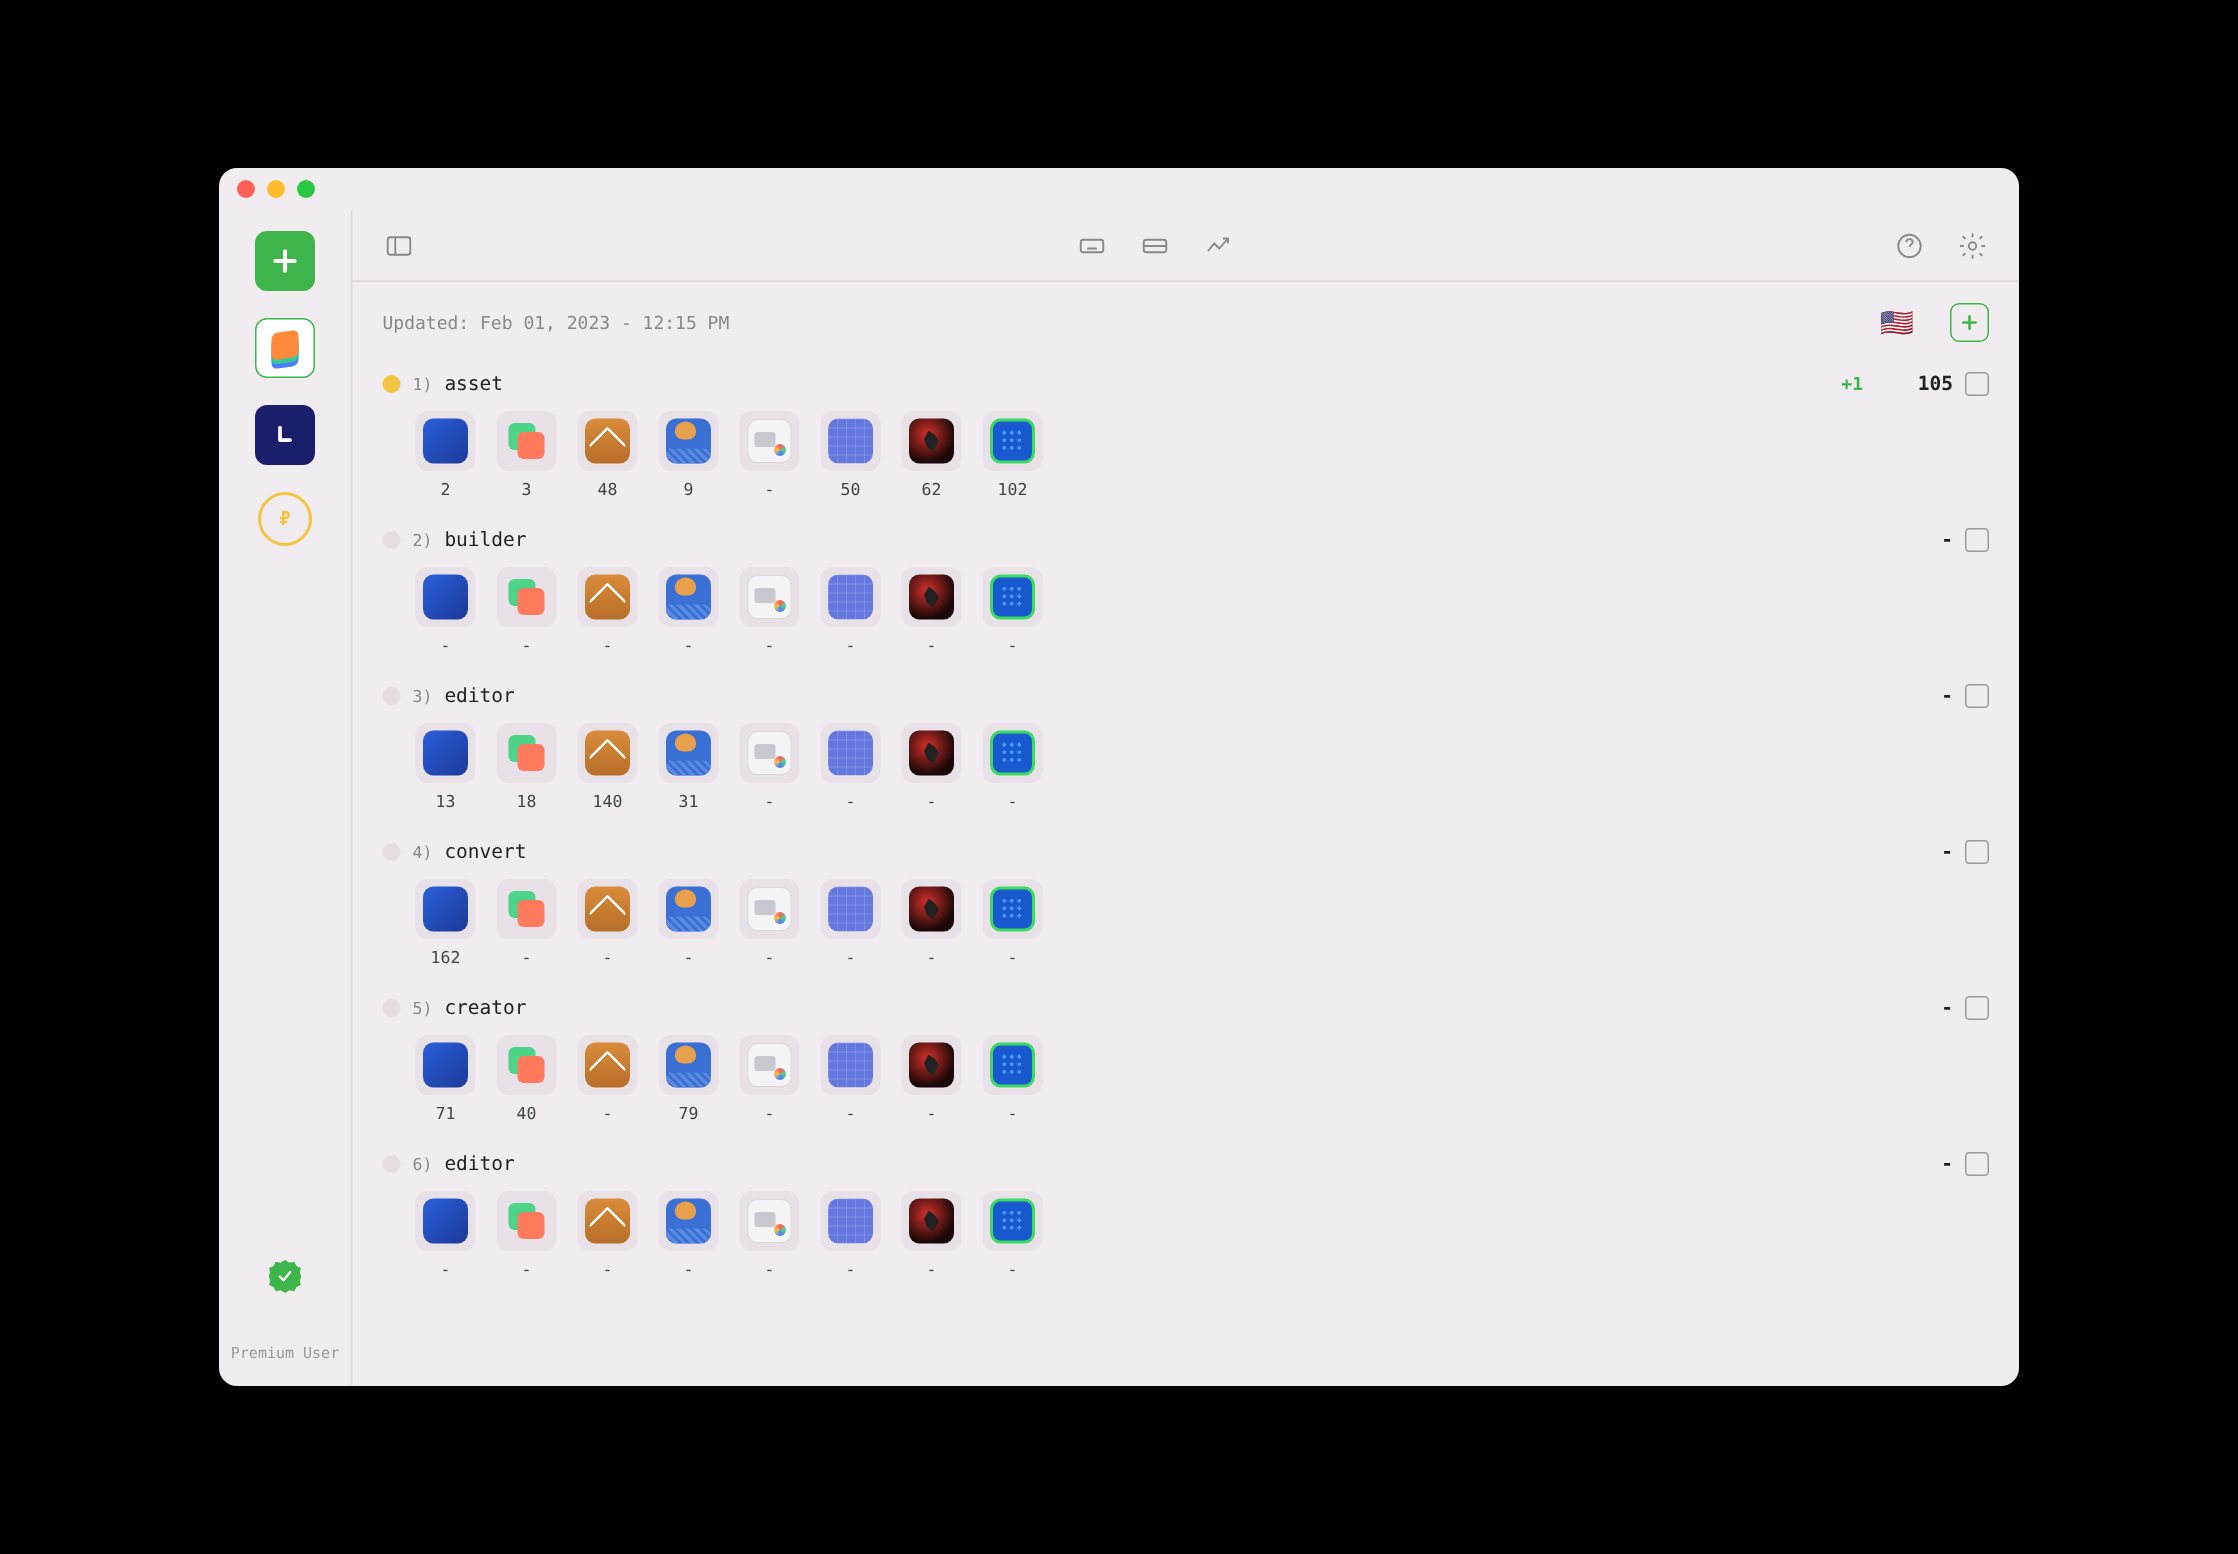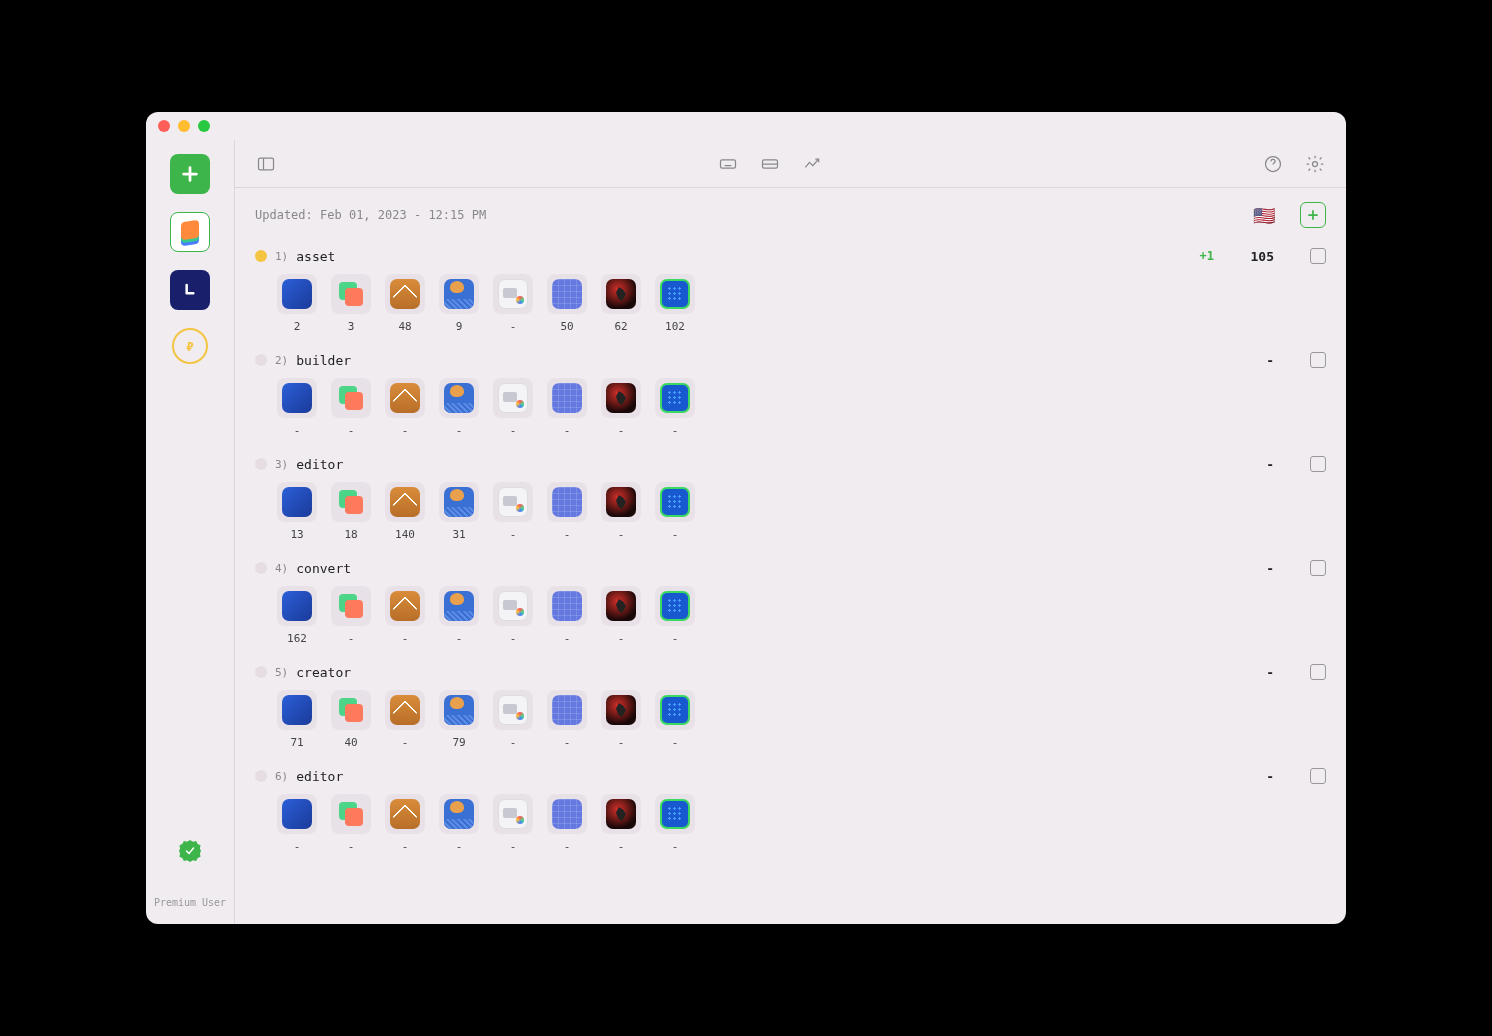--- a/index.html
+++ b/index.html
@@ -151,21 +151,21 @@
 .status-dot {
   width: 12px; height: 12px; border-radius: 50%;
   flex-shrink: 0;
 }
 .dot-yellow { background: #f4c542; }
 .dot-grey { background: #e5dde3; }
 .kw-index { color: #888; font-size: 11px; }
 .kw-name { color: #222; font-weight: 500; }
 .kw-head .spacer { flex: 1; }
 .kw-delta { color: #3eb54a; font-weight: 600; margin-right: 14px; font-size: 12px; }
-.kw-count { color: #222; font-weight: 600; width: 38px; text-align: right; margin-right: 28px; }
+.kw-count { color: #222; font-weight: 600; width: 38px; text-align: right; }
 .kw-check {
   width: 16px; height: 16px;
   border: 1.5px solid #999;
   border-radius: 3px;
   cursor: pointer;
 }
 
 .apps {
   display: flex;
   gap: 14px;

